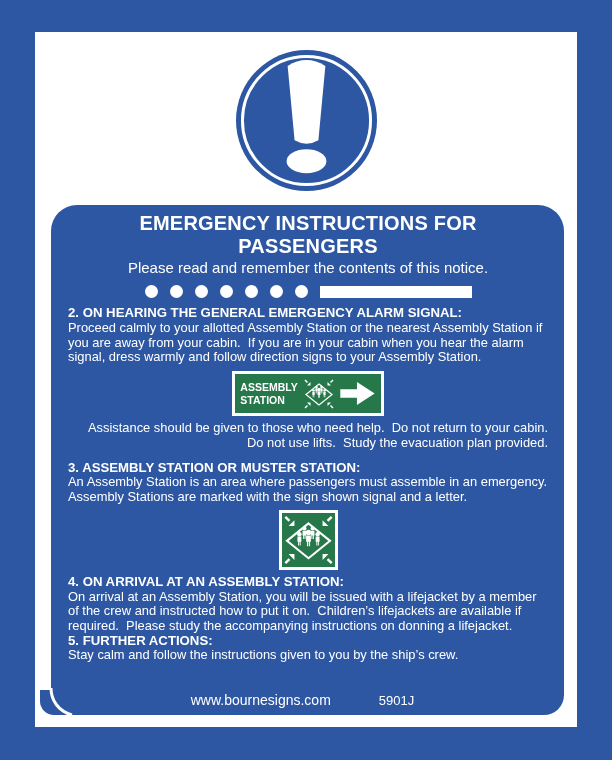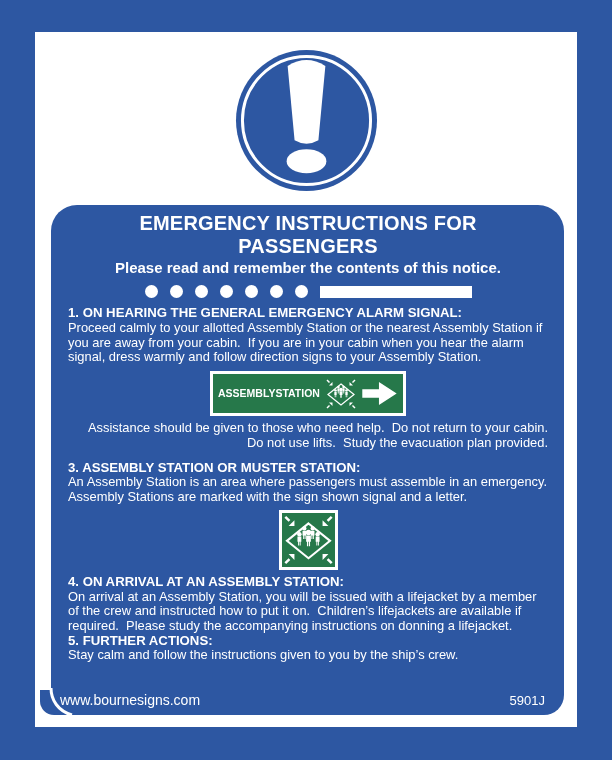--- a/index.html
+++ b/index.html
@@ -21,43 +21,43 @@
   
   .ear{position:absolute;left:40px;top:690px;width:34px;height:25px;background:var(--blue);border-radius:0 0 0 14px;}
   .seam{position:absolute;left:40px;top:682px;width:36px;height:36px;pointer-events:none;}
   
   .panel{
     position:absolute;left:51px;top:205px;width:513px;height:510px;
     background:var(--blue);border-radius:26px 26px 20px 20px;
     color:var(--white);padding:7px 16px 0 17px;
   }
   .title{font-size:20px;font-weight:bold;text-align:center;letter-spacing:.2px;line-height:1.15;}
-  .subtitle{font-size:15px;font-weight:bold;text-align:center;margin-top:1px;line-height:1.15;}
+  .subtitle{font-size:15px;font-weight:normal;text-align:center;margin-top:1px;line-height:1.15;}
   .sec-heading{font-size:13.2px;font-weight:bold;line-height:1.12;}
   .sec-body{font-size:12.9px;line-height:1.14;white-space:pre-wrap;}
   .mt-s1{margin-top:11px;}
   .signal-row{display:flex;align-items:center;justify-content:center;gap:12px;margin:9px 0 8px;height:13px;}
   .dot{width:13px;height:13px;border-radius:50%;background:var(--white);}
   .bar{width:152px;height:12px;background:var(--white);}
   .assembly-sign{
     display:flex;width:fit-content;margin:6px auto 5px;align-items:center;gap:5px;
     background:var(--green);border:3px solid var(--white);padding:3px 5px;height:45px;
   }
-  .sign-label{font-size:10.5px;font-weight:bold;line-height:1.2;display:flex;flex-direction:row;}
+  .sign-label{font-size:10.5px;font-weight:bold;line-height:1.2;display:flex;flex-direction:column;}
   .note{margin-top:4px;text-align:right;}
   .mt-s3{margin-top:10px;}
   .assembly-symbol{
     width:59px;height:60px;margin:5px auto 5px;background:var(--green);
     border:3px solid var(--white);display:flex;align-items:center;justify-content:center;
   }
   .mt-s4{margin-top:4px;}
   .mt-s5{}
   .panel-footer{
     position:absolute;left:9px;right:19px;bottom:7px;
-    display:flex;justify-content:space-between;align-items:baseline;gap:48px;
+    display:flex;justify-content:center;align-items:baseline;gap:48px;
   }
   .website{font-size:14px;}
   .code{font-size:13px;}
 </style>
 </head>
 <body>
 
 <div class="frame">
   <div class="inner"></div>
 
@@ -83,21 +83,21 @@
           <div class="dot"></div>
           <div class="dot"></div>
           <div class="dot"></div>
           <div class="dot"></div>
           <div class="dot"></div>
           <div class="dot"></div>
         </div>
       <div class="bar"></div>
     </div>
 
-    <div class="sec-heading">1. ON HEARING THE GENERAL EMERGENCY ALARM SIGNAL:</div>
+    <div class="sec-heading">2. ON HEARING THE GENERAL EMERGENCY ALARM SIGNAL:</div>
     <div class="sec-body">Proceed calmly to your allotted Assembly Station or the nearest Assembly Station if you are away from your cabin.  If you are in your cabin when you hear the alarm signal, dress warmly and follow direction signs to your Assembly Station.</div>
 
     <div class="assembly-sign">
       <div class="sign-label">
         <span>ASSEMBLY</span>
         <span>STATION</span>
       </div>
       <svg viewBox="0 0 64 64" width="32" height="32">
         <path d="M32 12 L58 33 L32 54 L6 33 Z" fill="none" stroke="#fff" stroke-width="2.5"></path>
         <g fill="#fff">

